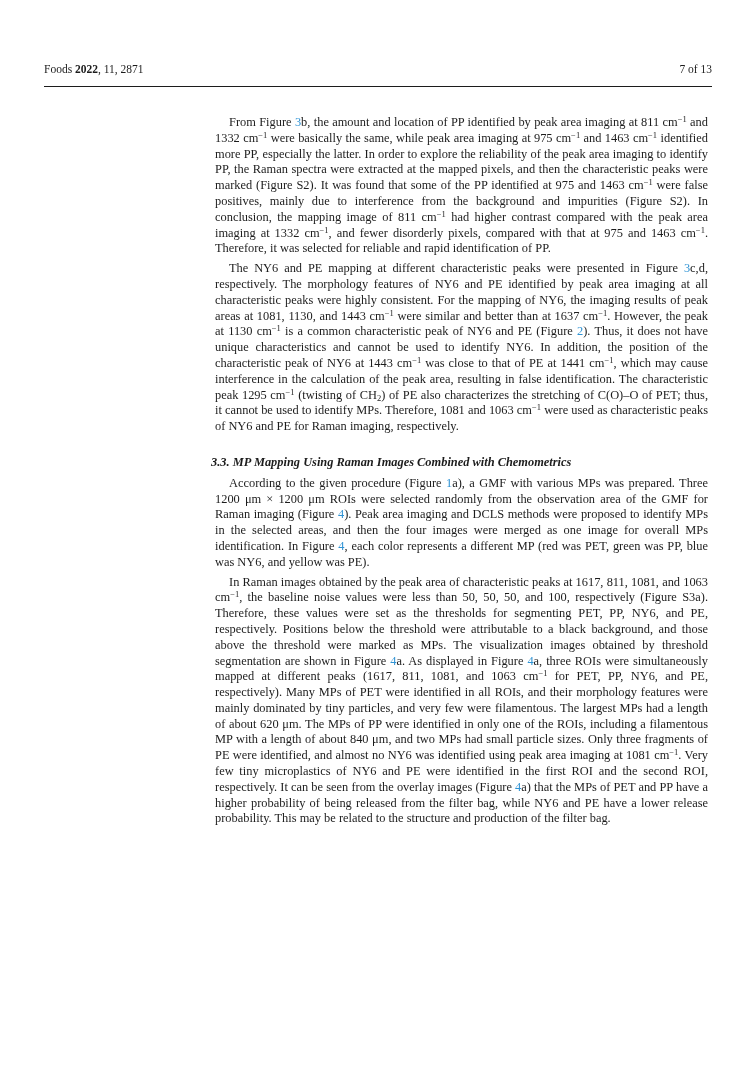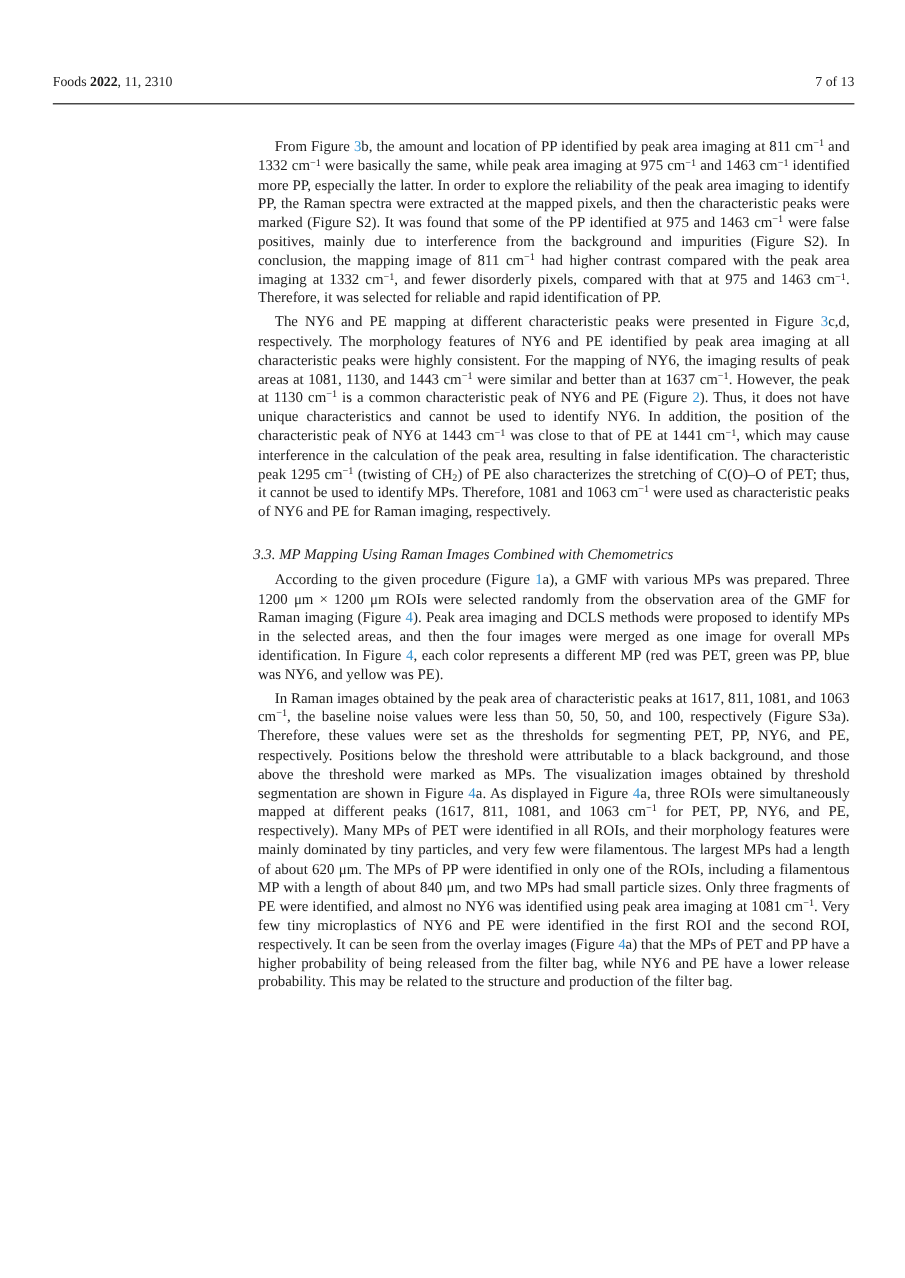--- a/index.html
+++ b/index.html
@@ -16,35 +16,35 @@
   .header-rule{
     position:absolute;left:44px;top:86px;width:668px;height:0;
     border-top:1.2px solid #1c1c1c;
   }
   .article-body{
     position:absolute;left:211px;top:111px;width:501px;
     font-size:12.4px;line-height:15.8px;text-align:justify;
     text-justify:inter-word;
   }
   .p{margin:4px;text-indent:14px;}
-  .h-italic{margin:20px 0 5px;font-style:italic;text-indent:0;}
+  .h-italic{margin:20px 0 5px;font-style:italic;text-indent:0;font-weight:bold;}
   .h-plain{margin:10px 0 9px;text-indent:0;}
   .it{}
   .bd{font-weight:bold;margin-top:30px;}
   .lnk{color:var(--link,#2f93d4);cursor:pointer;}
   sup,sub{font-size:8.5px;line-height:0;vertical-align:baseline;position:relative;}
   sup{top:-4px;}
   sub{top:2px;}
 </style>
 </head>
 <body>
 
 <div>
   <div class="running-head">
-    <span><span class="it">Foods </span><span class="bd">2022</span><span>, </span><span class="it">11</span><span>, 2310</span></span>
+    <span><span class="it">Foods </span><span class="bd">2022</span><span>, </span><span class="it">11</span><span>, 2871</span></span>
     <span>7 of 13</span>
   </div>
   <div class="header-rule"></div>
   <div class="article-body">
       <p class="p"><span>From Figure </span><span class="lnk">3</span><span>b, the amount and location of PP identified by peak area imaging at 811 cm</span><sup>−1</sup><span> and 1332 cm</span><sup>−1</sup><span> were basically the same, while peak area imaging at 975 cm</span><sup>−1</sup><span> and 1463 cm</span><sup>−1</sup><span> identified more PP, especially the latter. In order to explore the reliability of the peak area imaging to identify PP, the Raman spectra were extracted at the mapped pixels, and then the characteristic peaks were marked (Figure S2). It was found that some of the PP identified at 975 and 1463 cm</span><sup>−1</sup><span> were false positives, mainly due to interference from the background and impurities (Figure S2). In conclusion, the mapping image of 811 cm</span><sup>−1</sup><span> had higher contrast compared with the peak area imaging at 1332 cm</span><sup>−1</sup><span>, and fewer disorderly pixels, compared with that at 975 and 1463 cm</span><sup>−1</sup><span>. Therefore, it was selected for reliable and rapid identification of PP.</span></p>
       <p class="p"><span>The NY6 and PE mapping at different characteristic peaks were presented in Figure </span><span class="lnk">3</span><span>c,d, respectively. The morphology features of NY6 and PE identified by peak area imaging at all characteristic peaks were highly consistent. For the mapping of NY6, the imaging results of peak areas at 1081, 1130, and 1443 cm</span><sup>−1</sup><span> were similar and better than at 1637 cm</span><sup>−1</sup><span>. However, the peak at 1130 cm</span><sup>−1</sup><span> is a common characteristic peak of NY6 and PE (Figure </span><span class="lnk">2</span><span>). Thus, it does not have unique characteristics and cannot be used to identify NY6. In addition, the position of the characteristic peak of NY6 at 1443 cm</span><sup>−1</sup><span> was close to that of PE at 1441 cm</span><sup>−1</sup><span>, which may cause interference in the calculation of the peak area, resulting in false identification. The characteristic peak 1295 cm</span><sup>−1</sup><span> (twisting of CH</span><sub>2</sub><span>) of PE also characterizes the stretching of C(O)–O of PET; thus, it cannot be used to identify MPs. Therefore, 1081 and 1063 cm</span><sup>−1</sup><span> were used as characteristic peaks of NY6 and PE for Raman imaging, respectively.</span></p>
       <div class="h-italic"><span>3.3. MP Mapping Using Raman Images Combined with Chemometrics</span></div>
       <p class="p"><span>According to the given procedure (Figure </span><span class="lnk">1</span><span>a), a GMF with various MPs was prepared. Three 1200 μm × 1200 μm ROIs were selected randomly from the observation area of the GMF for Raman imaging (Figure </span><span class="lnk">4</span><span>). Peak area imaging and DCLS methods were proposed to identify MPs in the selected areas, and then the four images were merged as one image for overall MPs identification. In Figure </span><span class="lnk">4</span><span>, each color represents a different MP (red was PET, green was PP, blue was NY6, and yellow was PE).</span></p>
       <p class="p"><span>In Raman images obtained by the peak area of characteristic peaks at 1617, 811, 1081, and 1063 cm</span><sup>−1</sup><span>, the baseline noise values were less than 50, 50, 50, and 100, respectively (Figure S3a). Therefore, these values were set as the thresholds for segmenting PET, PP, NY6, and PE, respectively. Positions below the threshold were attributable to a black background, and those above the threshold were marked as MPs. The visualization images obtained by threshold segmentation are shown in Figure </span><span class="lnk">4</span><span>a. As displayed in Figure </span><span class="lnk">4</span><span>a, three ROIs were simultaneously mapped at different peaks (1617, 811, 1081, and 1063 cm</span><sup>−1</sup><span> for PET, PP, NY6, and PE, respectively). Many MPs of PET were identified in all ROIs, and their morphology features were mainly dominated by tiny particles, and very few were filamentous. The largest MPs had a length of about 620 μm. The MPs of PP were identified in only one of the ROIs, including a filamentous MP with a length of about 840 μm, and two MPs had small particle sizes. Only three fragments of PE were identified, and almost no NY6 was identified using peak area imaging at 1081 cm</span><sup>−1</sup><span>. Very few tiny microplastics of NY6 and PE were identified in the first ROI and the second ROI, respectively. It can be seen from the overlay images (Figure </span><span class="lnk">4</span><span>a) that the MPs of PET and PP have a higher probability of being released from the filter bag, while NY6 and PE have a lower release probability. This may be related to the structure and production of the filter bag.</span></p>
     </div>

